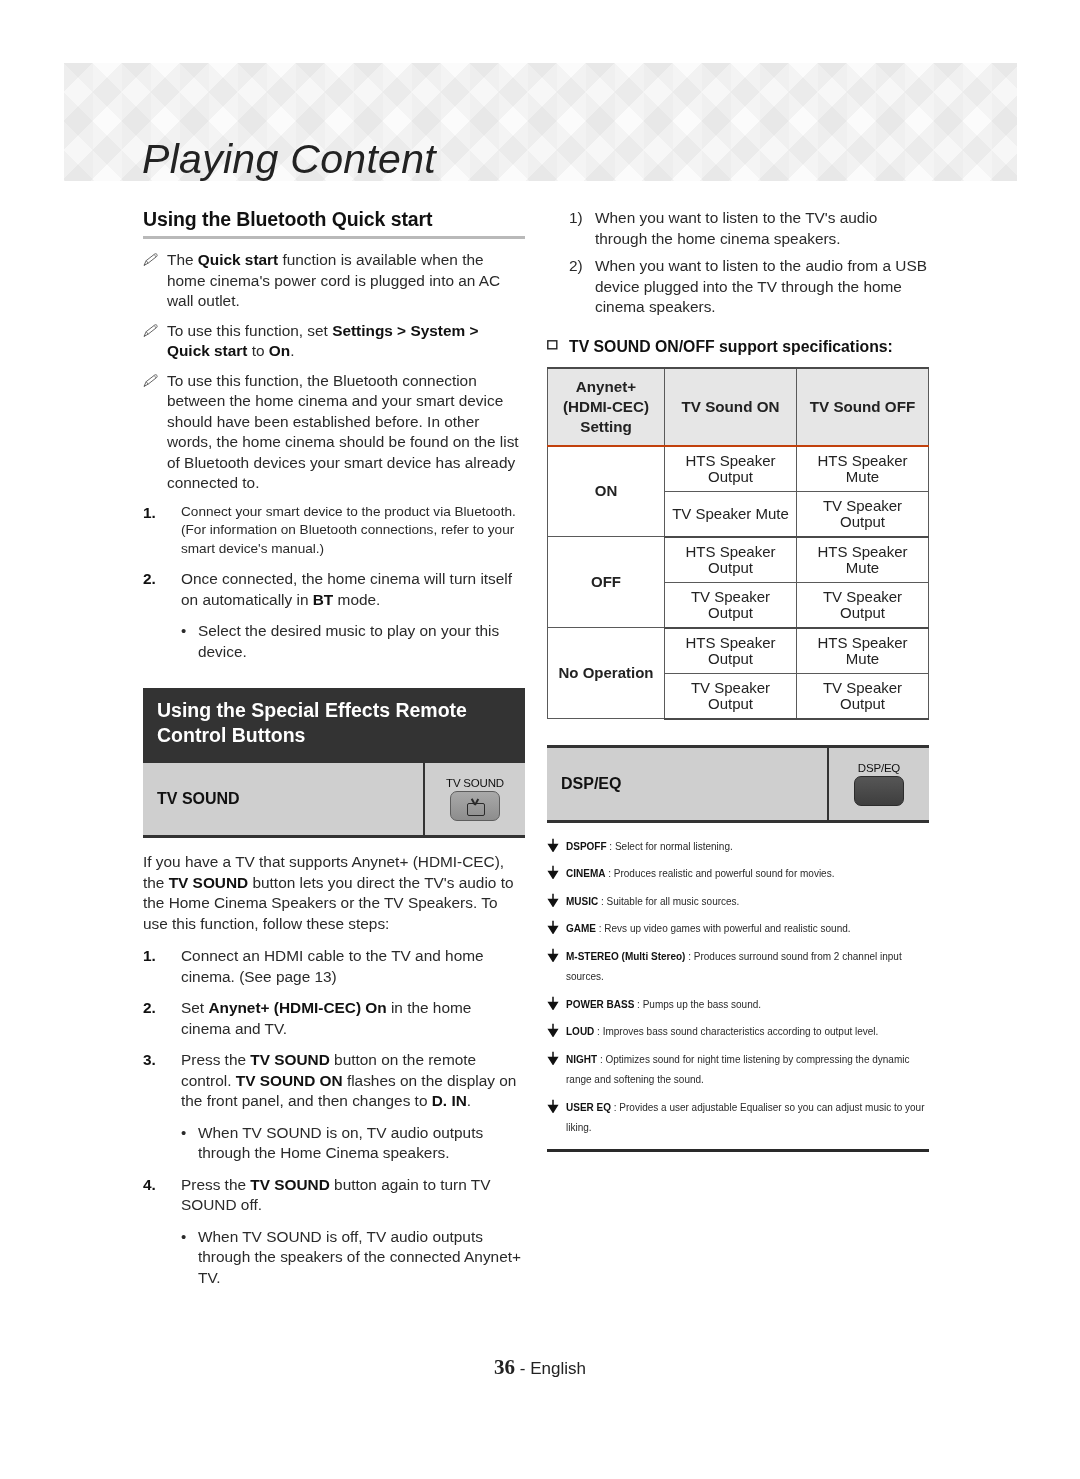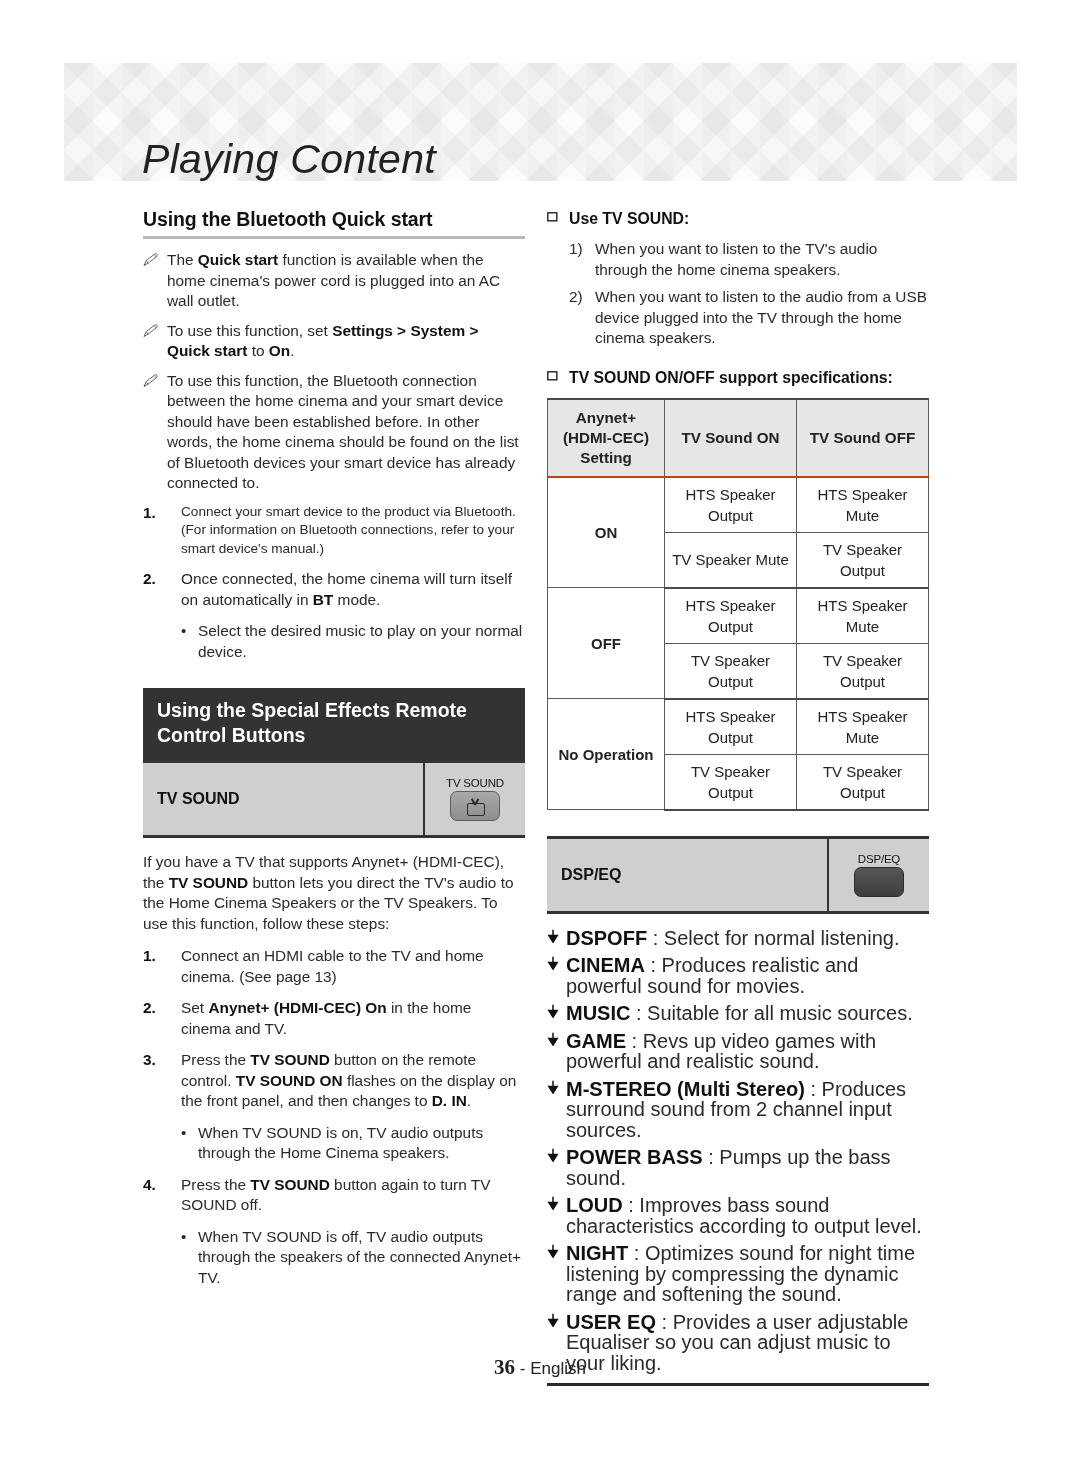--- a/index.html
+++ b/index.html
@@ -100,34 +100,34 @@
   .sq-head .txt{flex:1;font-size:15.8px;line-height:21px;font-weight:bold;color:#111;}
 
   .nstep{display:flex;margin:0 0 7px 0;padding-left:22px;}
   .nstep .num{width:26px;flex:0 0 26px;font-size:15.4px;line-height:20.5px;color:#2a2a2a;}
   .nstep .txt{flex:1;font-size:15.4px;line-height:20.5px;color:#2a2a2a;}
 
   
   table.spec{border-collapse:collapse;width:382px;margin:5px 0 0 0;table-layout:fixed;}
   table.spec td,table.spec th{
     border:1px solid #5a5a5a;text-align:center;vertical-align:middle;
-    font-size:15px;line-height:21px;color:#222;padding:6px 2px;
+    font-size:15px;line-height:16px;color:#222;padding:6px 2px;
   }
   table.spec thead th{
     background:#e6e6e6;font-weight:bold;font-size:15.2px;line-height:20px;
     border-top:2px solid #4a4a4a;border-bottom:2px solid #c2410c;padding:8px 2px;
   }
   table.spec td.rowhdr{font-weight:bold;}
   table.spec tr.grp-end td{border-bottom:2px solid #4a4a4a;}
   table.spec tr.last td{border-bottom:2px solid #4a4a4a;}
 
   
   .arow{display:flex;margin:0 0 7px 0;}
   .arow .ico{width:19px;flex:0 0 19px;font-size:15px;line-height:20.5px;color:#111;}
-  .arow .txt{flex:1;font-size:20px;line-height:20.5px;color:#2a2a2a;}
+  .arow .txt{flex:1;font-size:10px;line-height:20.5px;color:#2a2a2a;}
 
   .bottom-rule{border-top:3px solid #2a2a2a;margin-top:10px;}
 
   
   .footer{
     position:absolute;left:0;top:1355px;width:1080px;text-align:center;
     font-size:17px;color:#222;
   }
   .footer .pg{font-family:"Liberation Serif",serif;font-weight:bold;font-size:21px;}
 </style>
@@ -186,21 +186,21 @@
       <div class="txt">Connect your smart device to the product via Bluetooth. (For information on Bluetooth connections, refer to your smart device's manual.)</div>
     </div>
 
     <div class="step">
       <div class="num">2.</div>
       <div class="txt"><span>Once connected, the home cinema will turn itself on automatically in </span><b>BT</b><span> mode.</span></div>
     </div>
 
     <div class="sub">
       <div class="dot">•</div>
-      <div class="txt">Select the desired music to play on your normal device.</div>
+      <div class="txt">Select the desired music to play on your this device.</div>
     </div>
 
     <div class="dark-head">Using the Special Effects Remote Control Buttons</div>
 
     <div class="btn-box">
       <div class="bb-label">TV SOUND</div>
       <div class="bb-key">
         <div class="keycap-label">TV SOUND</div>
         <div class="keycap">
           <span class="tv-glyph">
@@ -239,28 +239,20 @@
     </div>
     <div class="sub">
       <div class="dot">•</div>
       <div class="txt">When TV SOUND is off, TV audio outputs through the speakers of the connected Anynet+ TV.</div>
     </div>
 
   </div>
 
   <div class="col col-right">
 
-    <div class="sq-head">
-      <div class="ico">
-        <svg width="11" height="11" viewBox="0 0 11 11" aria-hidden="true">
-            <rect x="0.8" y="0.8" width="9" height="8" fill="none" stroke="#222" stroke-width="1.4"></rect>
-          </svg>
-      </div>
-      <div class="txt">Use TV SOUND:</div>
-    </div>
 
     <div class="nstep">
       <div class="num">1)</div>
       <div class="txt">When you want to listen to the TV's audio through the home cinema speakers.</div>
     </div>
     <div class="nstep">
       <div class="num">2)</div>
       <div class="txt">When you want to listen to the audio from a USB device plugged into the TV through the home cinema speakers.</div>
     </div>
 

